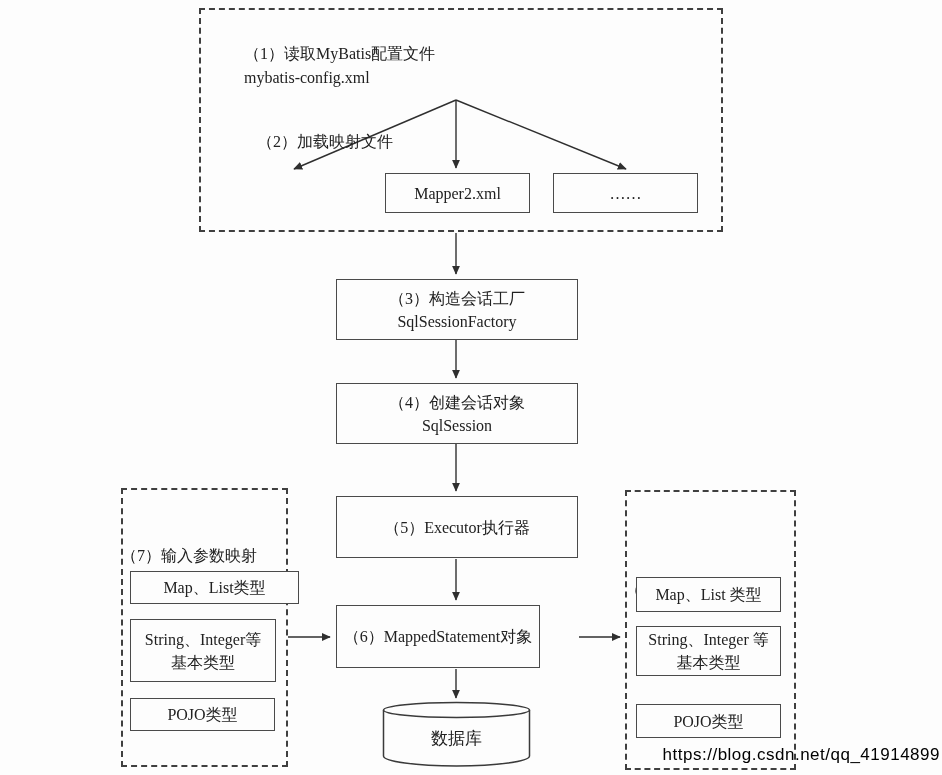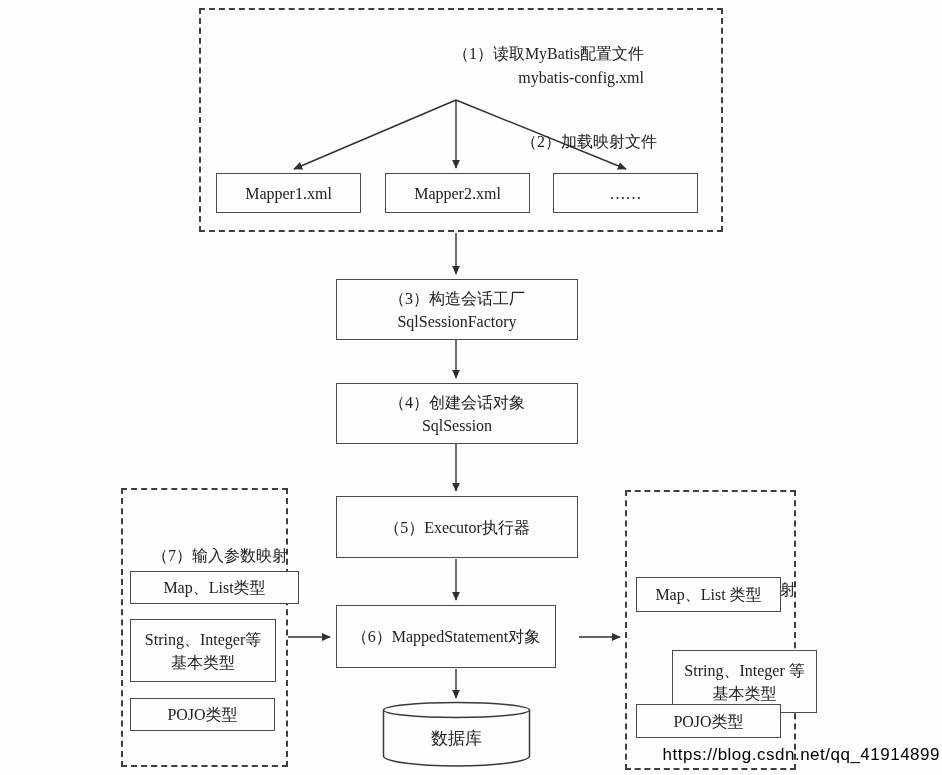--- a/index.html
+++ b/index.html
@@ -30,21 +30,21 @@
     flex-direction: column;
     align-items: center;
     justify-content: center;
     text-align: center;
     font-size: 16px;
     line-height: 23px;
     box-sizing: border-box;
   }
   .free-label {
     position: absolute;
-    text-align: right;
+    text-align: left;
     font-size: 16px;
     line-height: 24px;
     white-space: nowrap;
   }
   .two-line span { display: block; }
   .db-label {
     position: absolute;
     left: 383px; top: 727px; width: 147px;
     text-align: center;
     font-size: 17px;
@@ -89,23 +89,20 @@
 
   <div class="dashed-group" style="left:199px; top:8px; width:520px; height:220px;"></div>
 
   <div class="free-label two-line" style="left:244px; top:42px; width:400px;">
     <span>（1）读取MyBatis配置文件</span>
     <span>mybatis-config.xml</span>
   </div>
 
   <div class="free-label" style="left:257px; top:130px; width:400px;">（2）加载映射文件</div>
 
-  <div class="node" style="left:216px; top:173px; width:145px; height:40px;">
-    <span>Mapper1.xml</span>
-  </div>
   <div class="node" style="left:385px; top:173px; width:145px; height:40px;">
     <span>Mapper2.xml</span>
   </div>
   <div class="node" style="left:553px; top:173px; width:145px; height:40px;">
     <span>……</span>
   </div>
 
   <div class="node" style="left:336px; top:279px; width:242px; height:61px;">
     <span>（3）构造会话工厂</span>
     <span>SqlSessionFactory</span>
@@ -113,21 +110,21 @@
 
   <div class="node" style="left:336px; top:383px; width:242px; height:61px;">
     <span>（4）创建会话对象</span>
     <span>SqlSession</span>
   </div>
 
   <div class="node" style="left:336px; top:496px; width:242px; height:62px;">
     <span>（5）Executor执行器</span>
   </div>
 
-  <div class="node" style="left:336px; top:605px; width:220px; height:63px;">
+  <div class="node" style="left:336px; top:605px; width:204px; height:63px;">
     <span>（6）MappedStatement对象</span>
   </div>
 
   <div class="db-label">数据库</div>
 
   <div class="dashed-group" style="left:121px; top:488px; width:163px; height:275px;"></div>
   <div class="free-label" style="left:121px; top:544px; width:167px;">（7）输入参数映射</div>
   <div class="node" style="left:130px; top:571px; width:169px; height:33px;">
     <span>Map、List类型</span>
   </div>
@@ -137,21 +134,21 @@
   </div>
   <div class="node" style="left:130px; top:698px; width:145px; height:33px;">
     <span>POJO类型</span>
   </div>
 
   <div class="dashed-group" style="left:625px; top:490px; width:167px; height:276px;"></div>
   <div class="free-label" style="left:625px; top:578px; width:171px;">（8）输出结果映射</div>
   <div class="node" style="left:636px; top:577px; width:145px; height:35px;">
     <span>Map、List 类型</span>
   </div>
-  <div class="node" style="left:636px; top:650px; width:145px; height:63px;margin-left:36px;">
+  <div class="node" style="left:636px; top:626px; width:145px; height:50px;">
     <span>String、Integer 等</span>
     <span>基本类型</span>
   </div>
   <div class="node" style="left:636px; top:704px; width:145px; height:34px;">
     <span>POJO类型</span>
   </div>
 
   <div class="watermark">https://blog.csdn.net/qq_41914899</div>
 
 </div>

